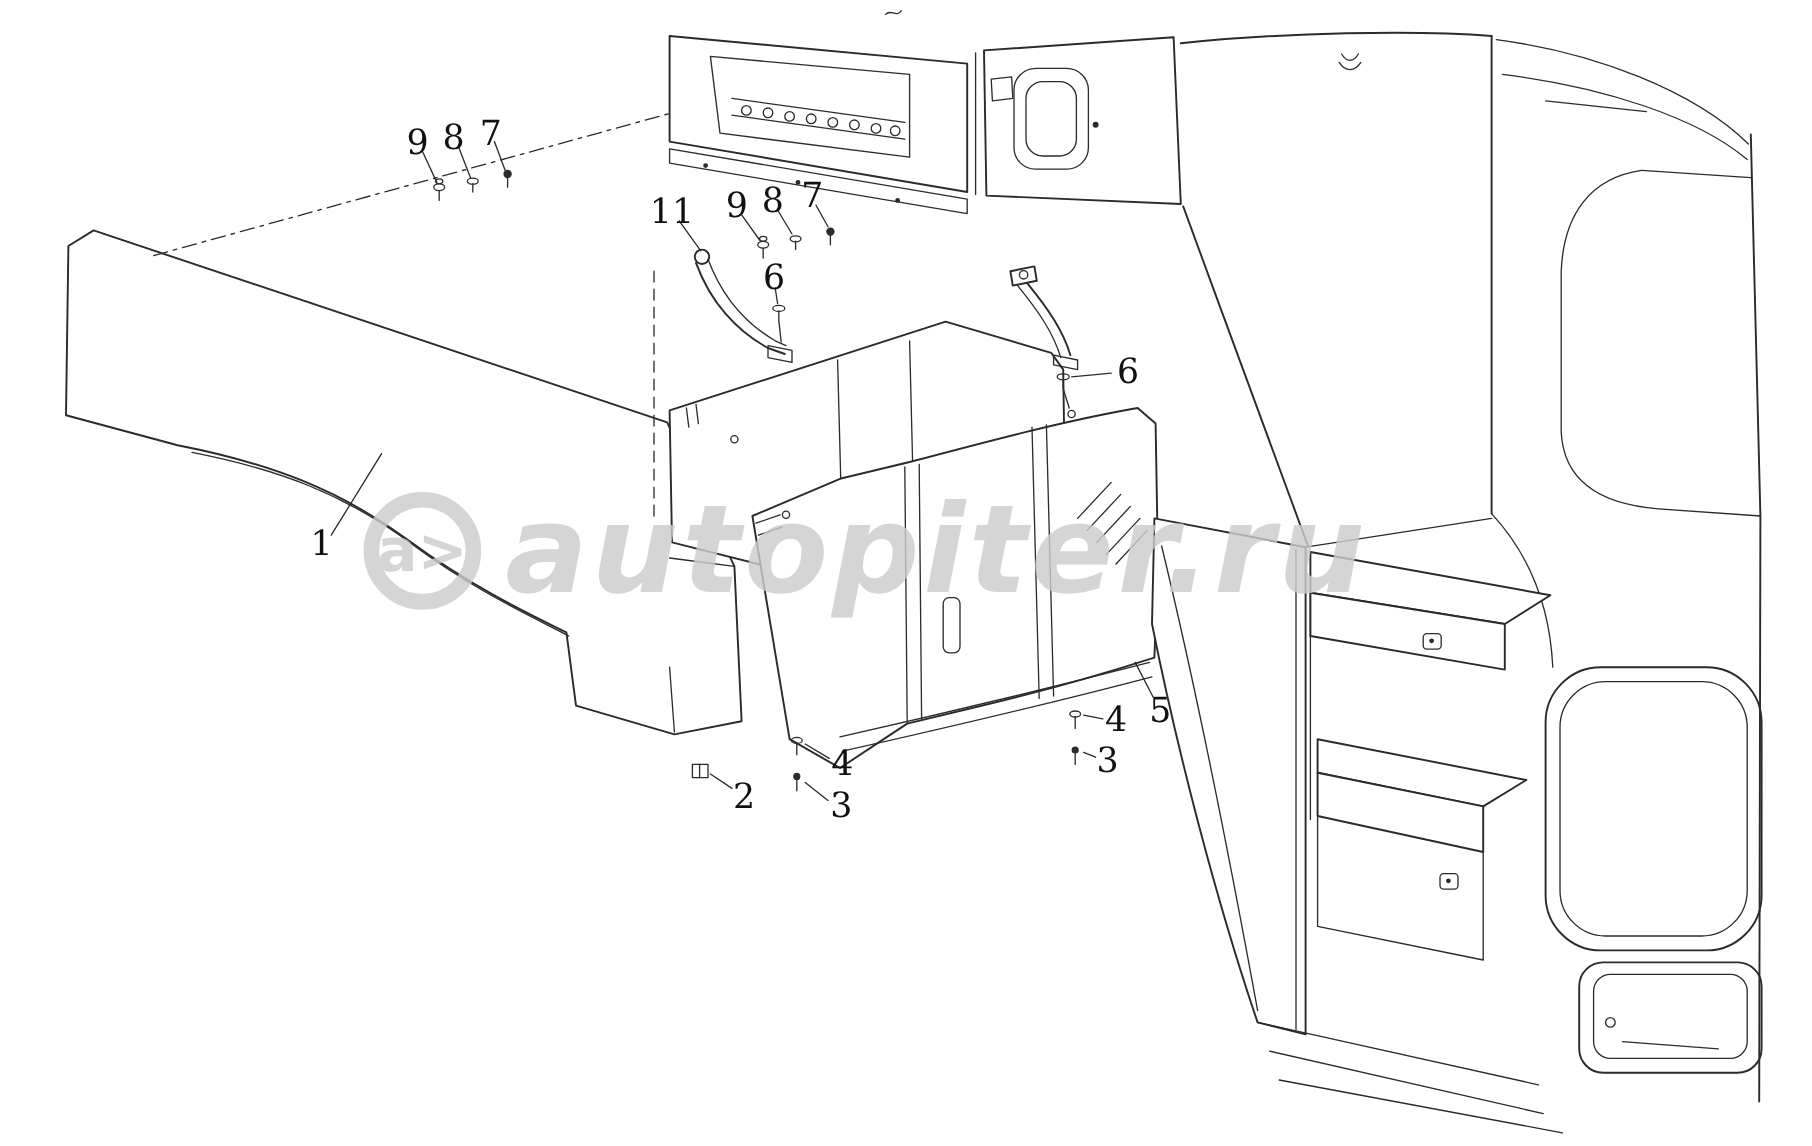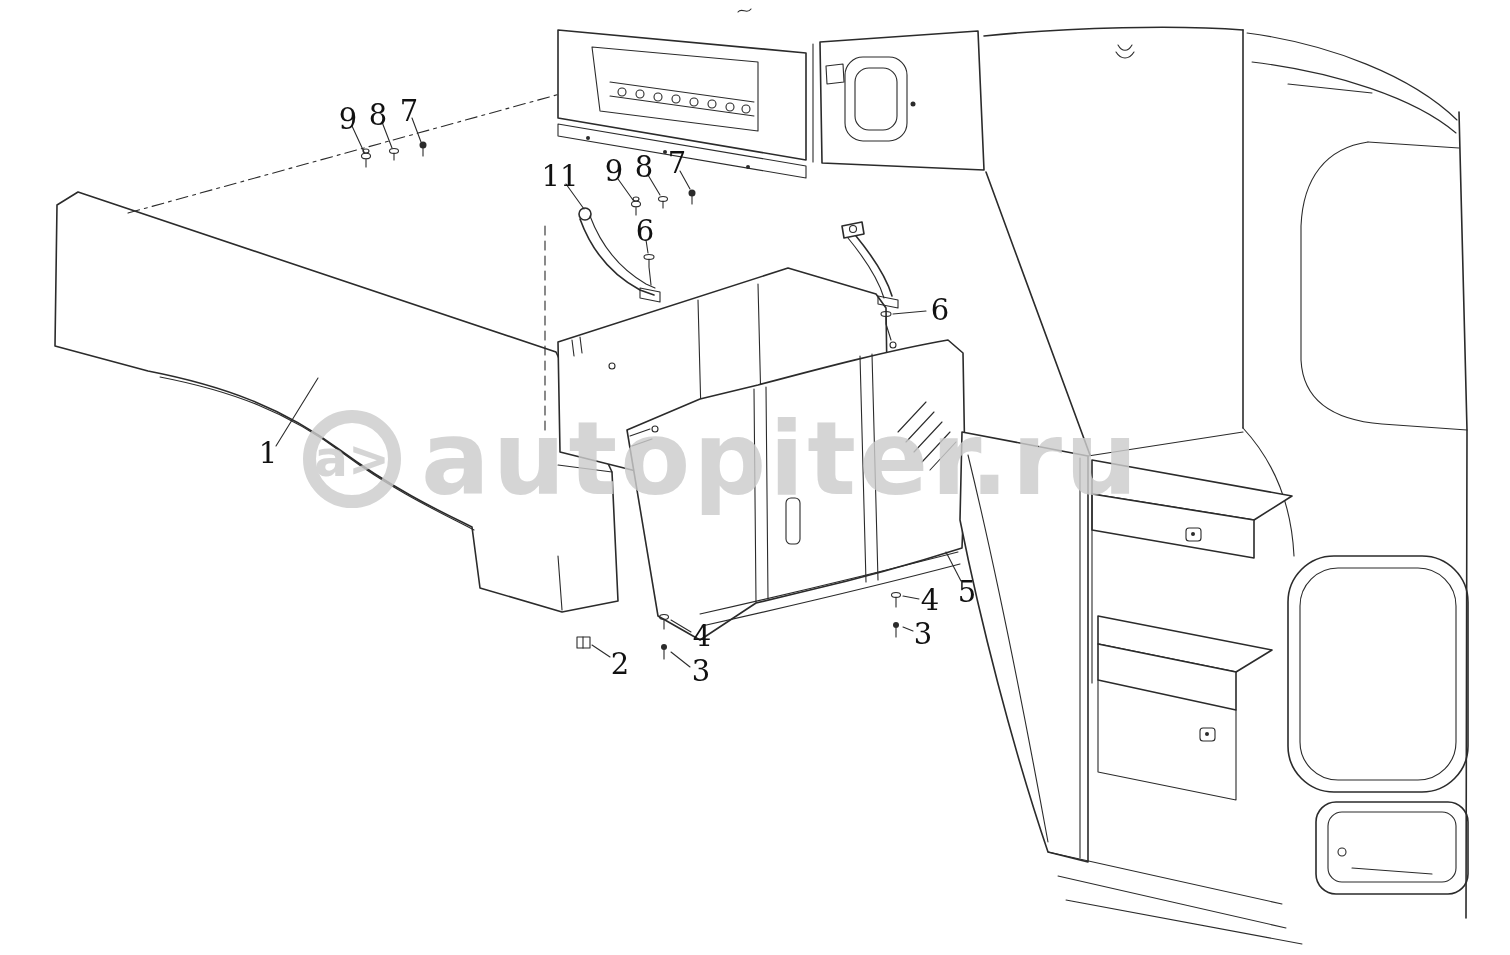--- a/index.html
+++ b/index.html
@@ -12,21 +12,21 @@
   svg .dash1{stroke-dasharray:12 5 3 5;stroke-width:1.1;}
   svg .dash2{stroke-dasharray:9 6;stroke-width:1.1;}
   .callout{position:absolute;z-index:3;transform:translate(-50%,-50%);
     font-family:"DejaVu Serif",serif;font-size:29px;color:#111;line-height:1;}
   .watermark{position:absolute;left:303px;top:408px;z-index:2;display:flex;align-items:center;
     gap:20px;opacity:.82;pointer-events:none;}
   .wm-logo{width:98px;height:98px;border:13px solid #cccccc;border-radius:50%;box-sizing:border-box;
     display:flex;align-items:center;justify-content:center;
     font-family:"DejaVu Sans",sans-serif;font-weight:bold;font-size:50px;color:#cccccc;}
   .wm-text{font-family:"DejaVu Sans",sans-serif;font-weight:bold;font-size:102px;
-    letter-spacing:3px;color:#cccccc;line-height:1;}
+    letter-spacing:3px;color:#cccccc;line-height:1;font-style:italic;}
 </style>
 </head>
 <body>
 
 <div class="stage">
 
   <svg viewBox="0 0 1510 955" width="1510" height="955">
 
     <g>
       <path class="dash1" d="M128,213 L560,94"></path>

